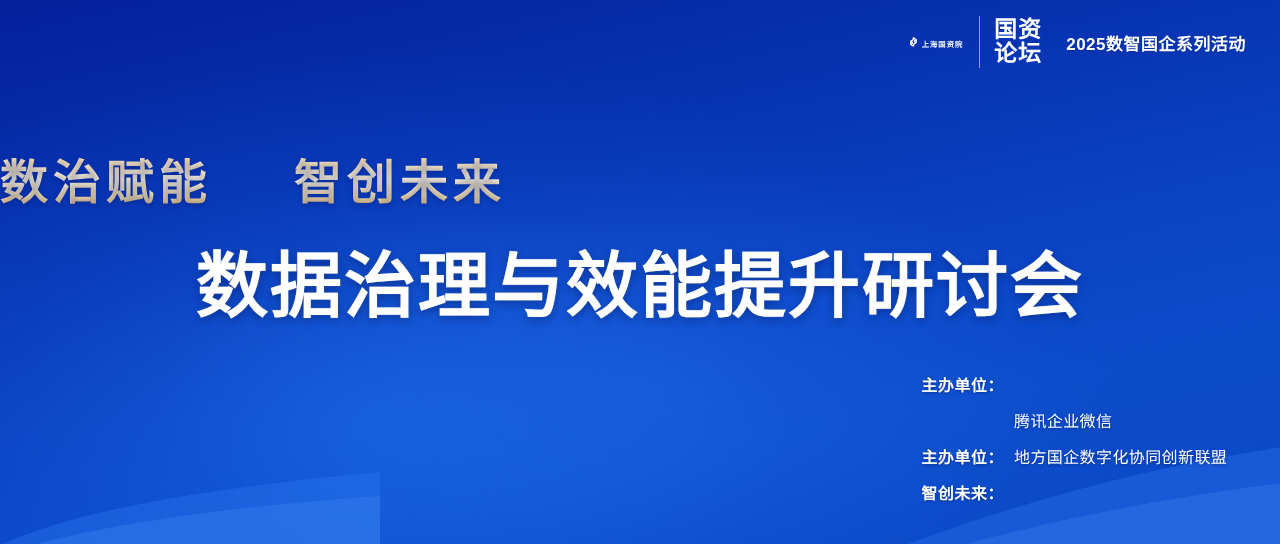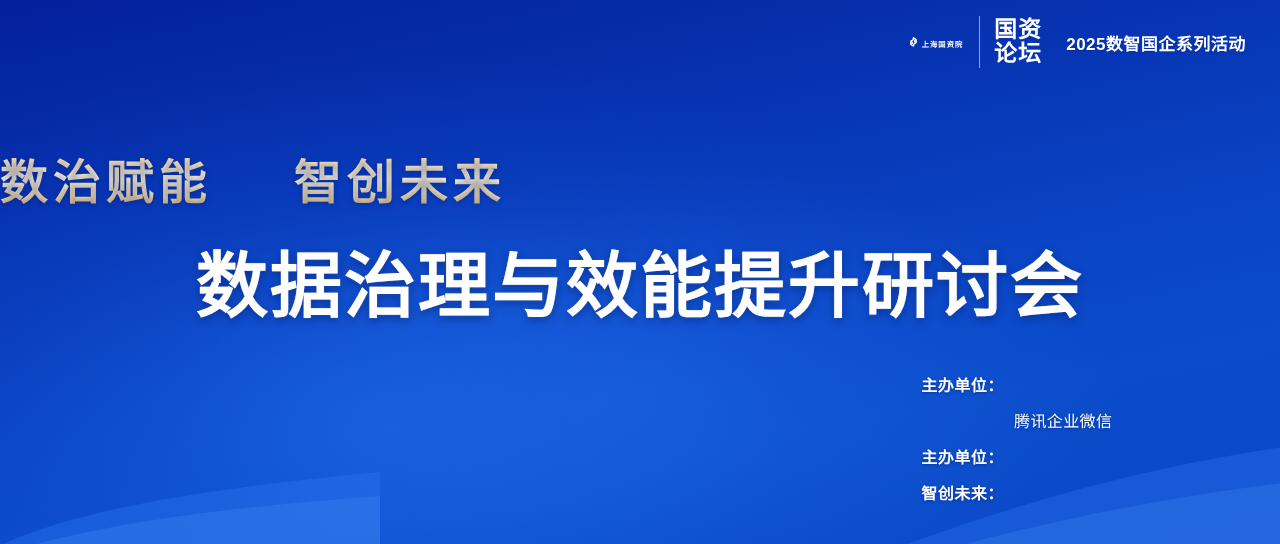--- a/index.html
+++ b/index.html
@@ -161,19 +161,20 @@
   <div id="credits">
       <div class="credit-row">
         <div class="credit-label">主办单位：</div>
       </div>
       <div class="credit-row no-label">
         <div class="credit-label"></div>
         <div class="credit-value">腾讯企业微信</div>
       </div>
       <div class="credit-row">
         <div class="credit-label">主办单位：</div>
+        <div class="credit-value">地方国企数字化协同创新联盟</div>
       </div>
       <div class="credit-row">
         <div class="credit-label">智创未来：</div>
       </div>
     </div>
 
 </div>
 
 </body></html>

